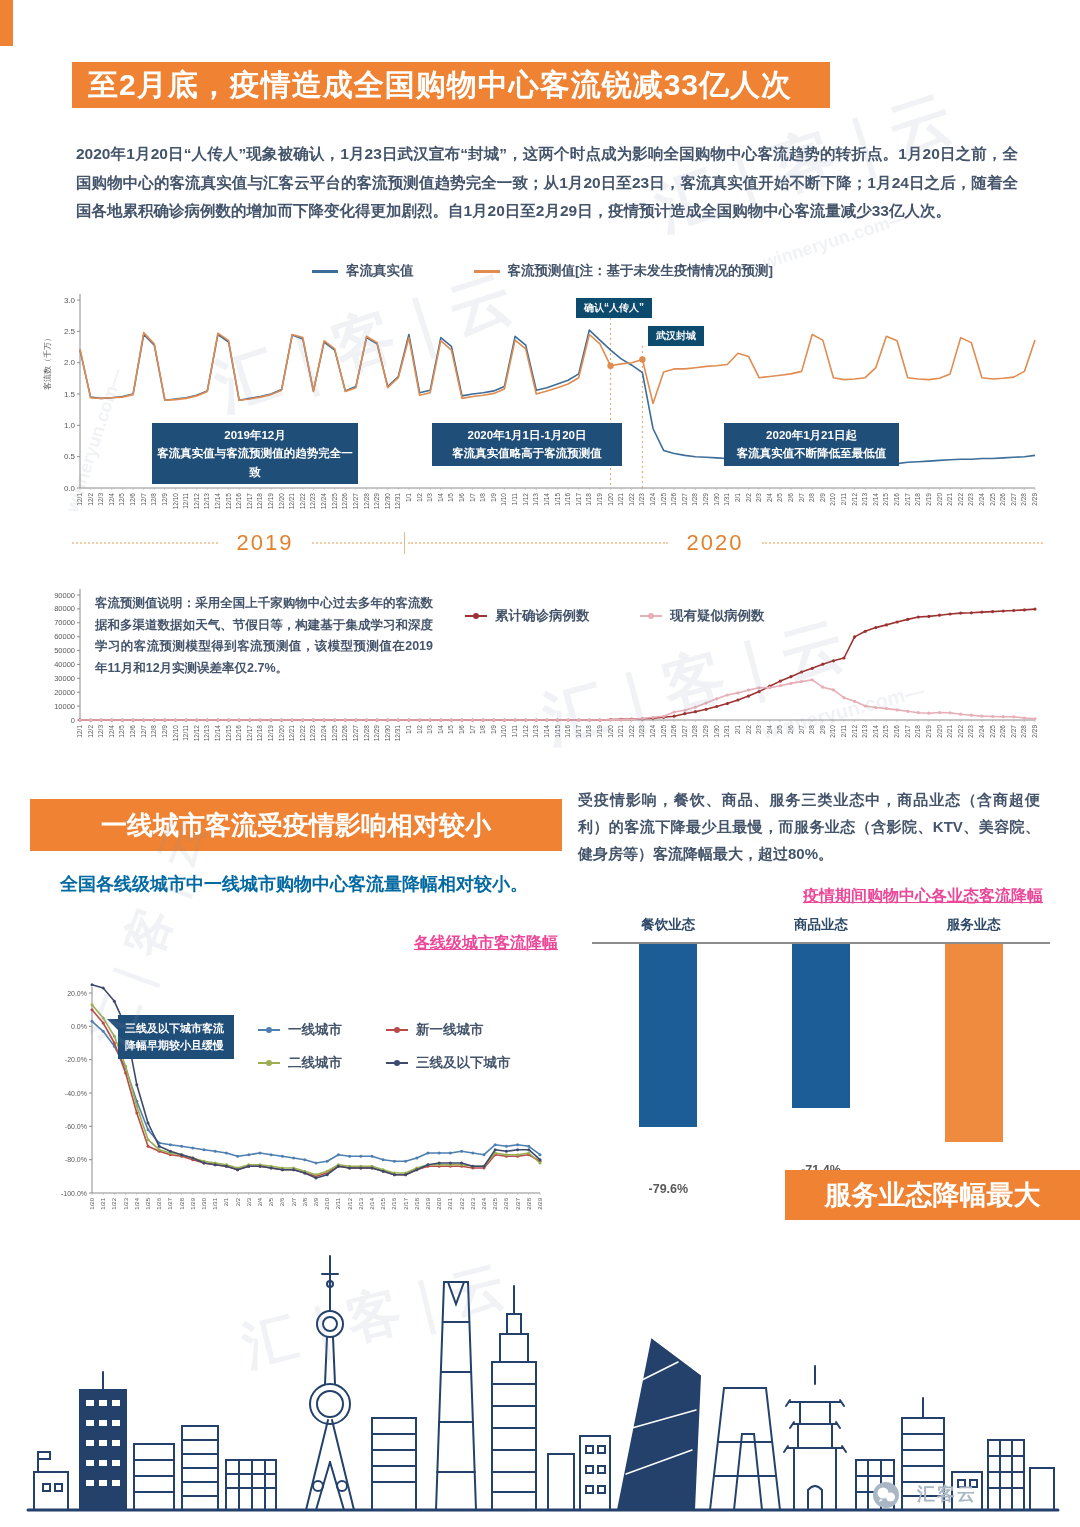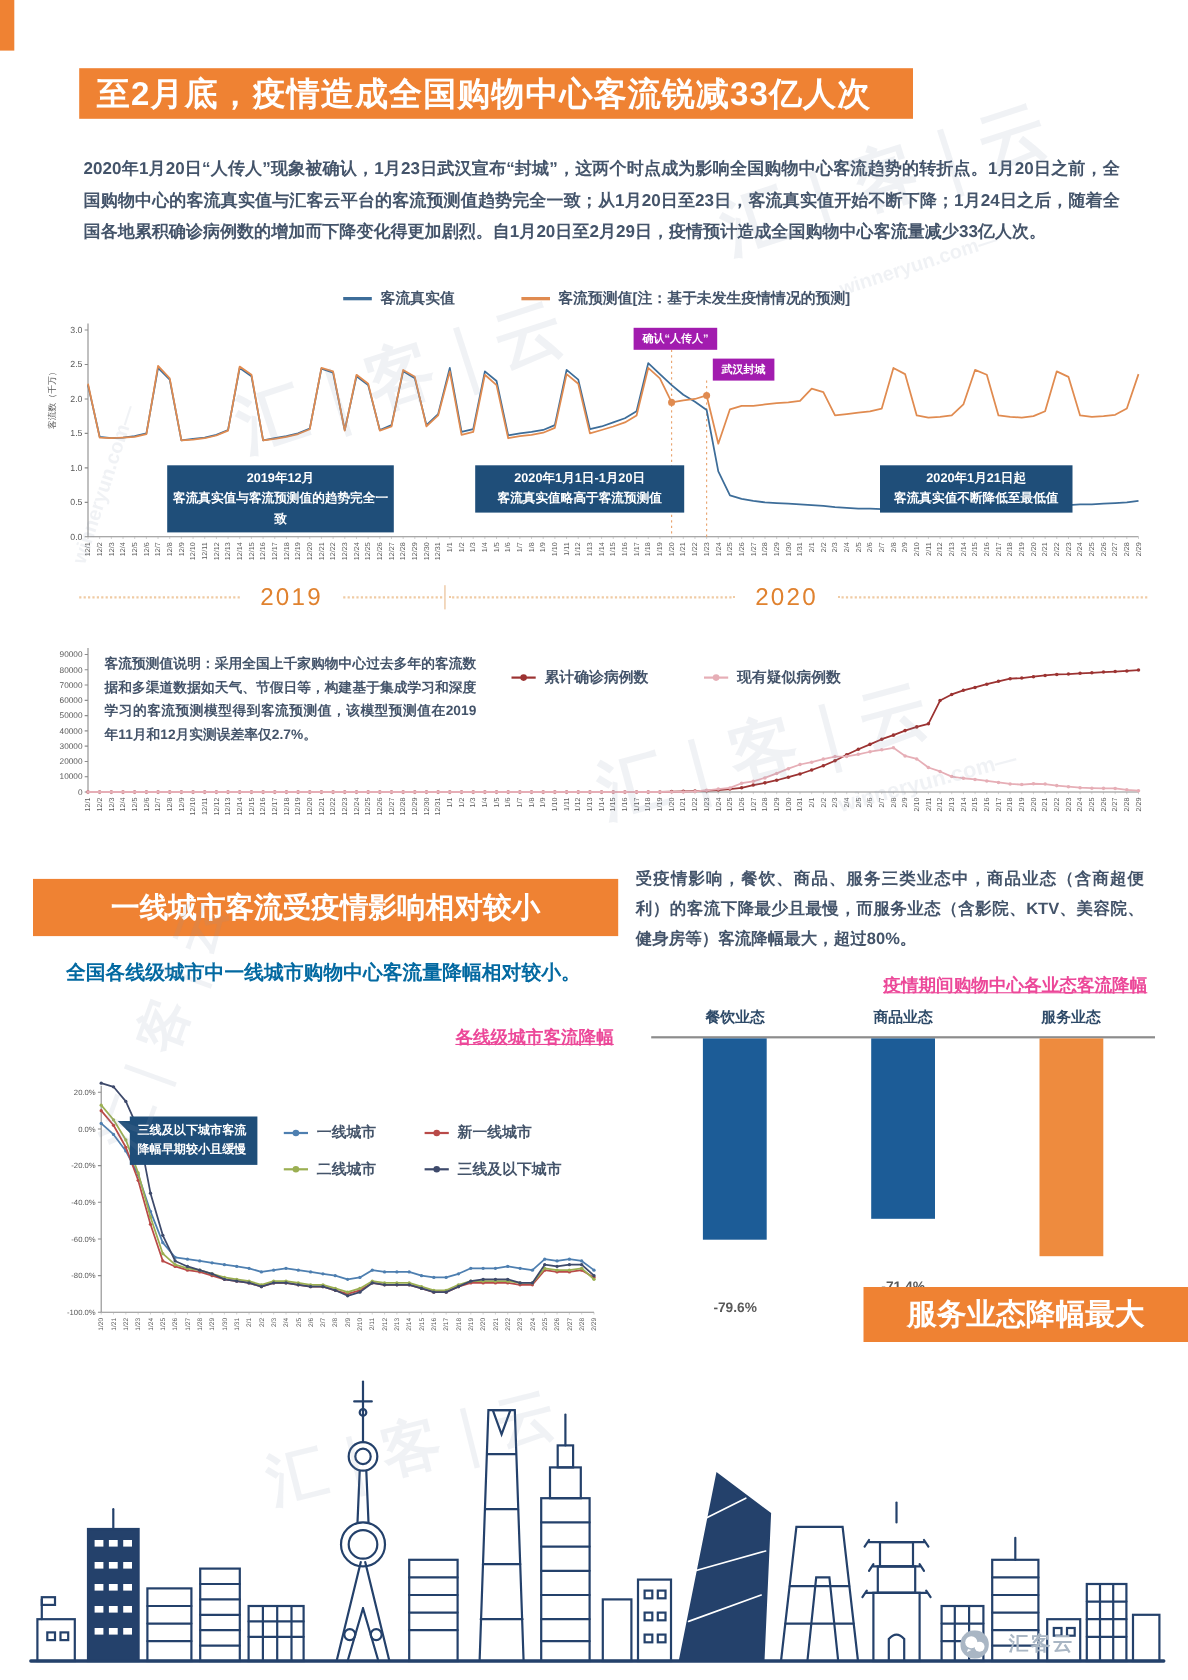--- a/index.html
+++ b/index.html
@@ -11,21 +11,21 @@
   .banner2 { position:absolute; left:30px; top:799px; width:532px; height:52px; font-size:26px; justify-content:center; }
   .banner3 { position:absolute; left:785px; top:1170px; width:295px; height:50px; font-size:27px; justify-content:center; }
   .intro { position:absolute; left:76px; top:140px; width:942px; font-size:15.5px; line-height:1.85; color:#44546A; font-weight:600; text-align:justify; }
   .chart1 { position:absolute; left:40px; top:258px; width:1005px; height:300px; }
   .legend-row { position:absolute; top:4px; left:0; width:100%; display:flex; justify-content:center; gap:60px; }
   .legend-item { display:flex; align-items:center; gap:8px; font-size:13.5px; color:#44546A; font-weight:600; }
   .sw { width:26px; height:3px; display:flex; align-items:center; justify-content:center; }
   .sw2 { width:22px; height:2px; display:flex; align-items:center; justify-content:center; }
   .sw2 .dot { width:6px; height:6px; border-radius:50%; }
   svg.chartsvg { position:absolute; left:0; }
-  .evt-tag { position:absolute; background:#a21caf; color:#fff; font-size:10px; padding:3px 8px; white-space:nowrap; font-weight:600; }
+  .evt-tag { position:absolute; background:#0c4a6e; color:#fff; font-size:10px; padding:3px 8px; white-space:nowrap; font-weight:600; }
   .ann-box { position:absolute; background:#1F4E79; color:#fff; text-align:center; font-size:11.5px; line-height:1.6; padding:3px 4px; font-weight:600; }
   .years-row { position:absolute; left:70px; top:530px; width:975px; height:26px; }
   .yr-label { position:absolute; top:0; width:90px; text-align:center; color:#E0822F; font-size:22px; letter-spacing:2px; }
   .dotseg { position:absolute; top:12px; border-top:2px dotted #F0CBA4; }
   .yr-div { position:absolute; left:334px; top:2px; height:22px; border-left:1px solid #E8B98C; }
   .chart2 { position:absolute; left:40px; top:585px; width:1005px; height:195px; }
   .cases-note { position:absolute; left:55px; top:8px; width:338px; font-size:12.5px; line-height:1.72; color:#44546A; font-weight:600; text-align:justify; }
   .c2-legend { position:absolute; top:22px; display:flex; }
   .left-note { position:absolute; left:60px; top:872px; width:490px; font-size:18px; color:#0369a1; font-weight:700; }
   .right-para { position:absolute; left:578px; top:786px; width:462px; font-size:15px; line-height:1.8; color:#44546A; font-weight:600; text-align:justify; }
@@ -289,21 +289,21 @@
     <div class="evt-tag" style="left:536px; top:40px;">确认“人传人”</div>
     <div class="evt-tag" style="left:608px; top:68px;">武汉封城</div>
     <div class="ann-box" style="left:112px; top:165px; width:206px;">
       <div>2019年12月</div>
       <div>客流真实值与客流预测值的趋势完全一致</div>
     </div>
     <div class="ann-box" style="left:392px; top:165px; width:190px;">
       <div>2020年1月1日-1月20日</div>
       <div>客流真实值略高于客流预测值</div>
     </div>
-    <div class="ann-box" style="left:760px; top:165px; width:175px;">
+    <div class="ann-box" style="left:684px; top:165px; width:175px;">
       <div>2020年1月21日起</div>
       <div>客流真实值不断降低至最低值</div>
     </div>
   </div>
 
   <div class="years-row">
     <div class="dotseg" style="left:2px; width:146px;"></div>
     <div class="yr-label" style="left:150px;">2019</div>
     <div class="dotseg" style="left:242px; width:90px;"></div>
     <div class="yr-div"></div>

